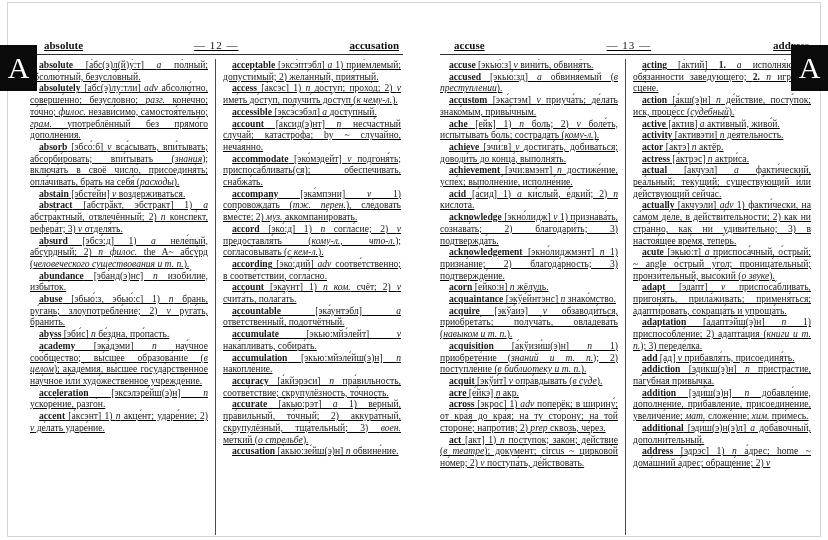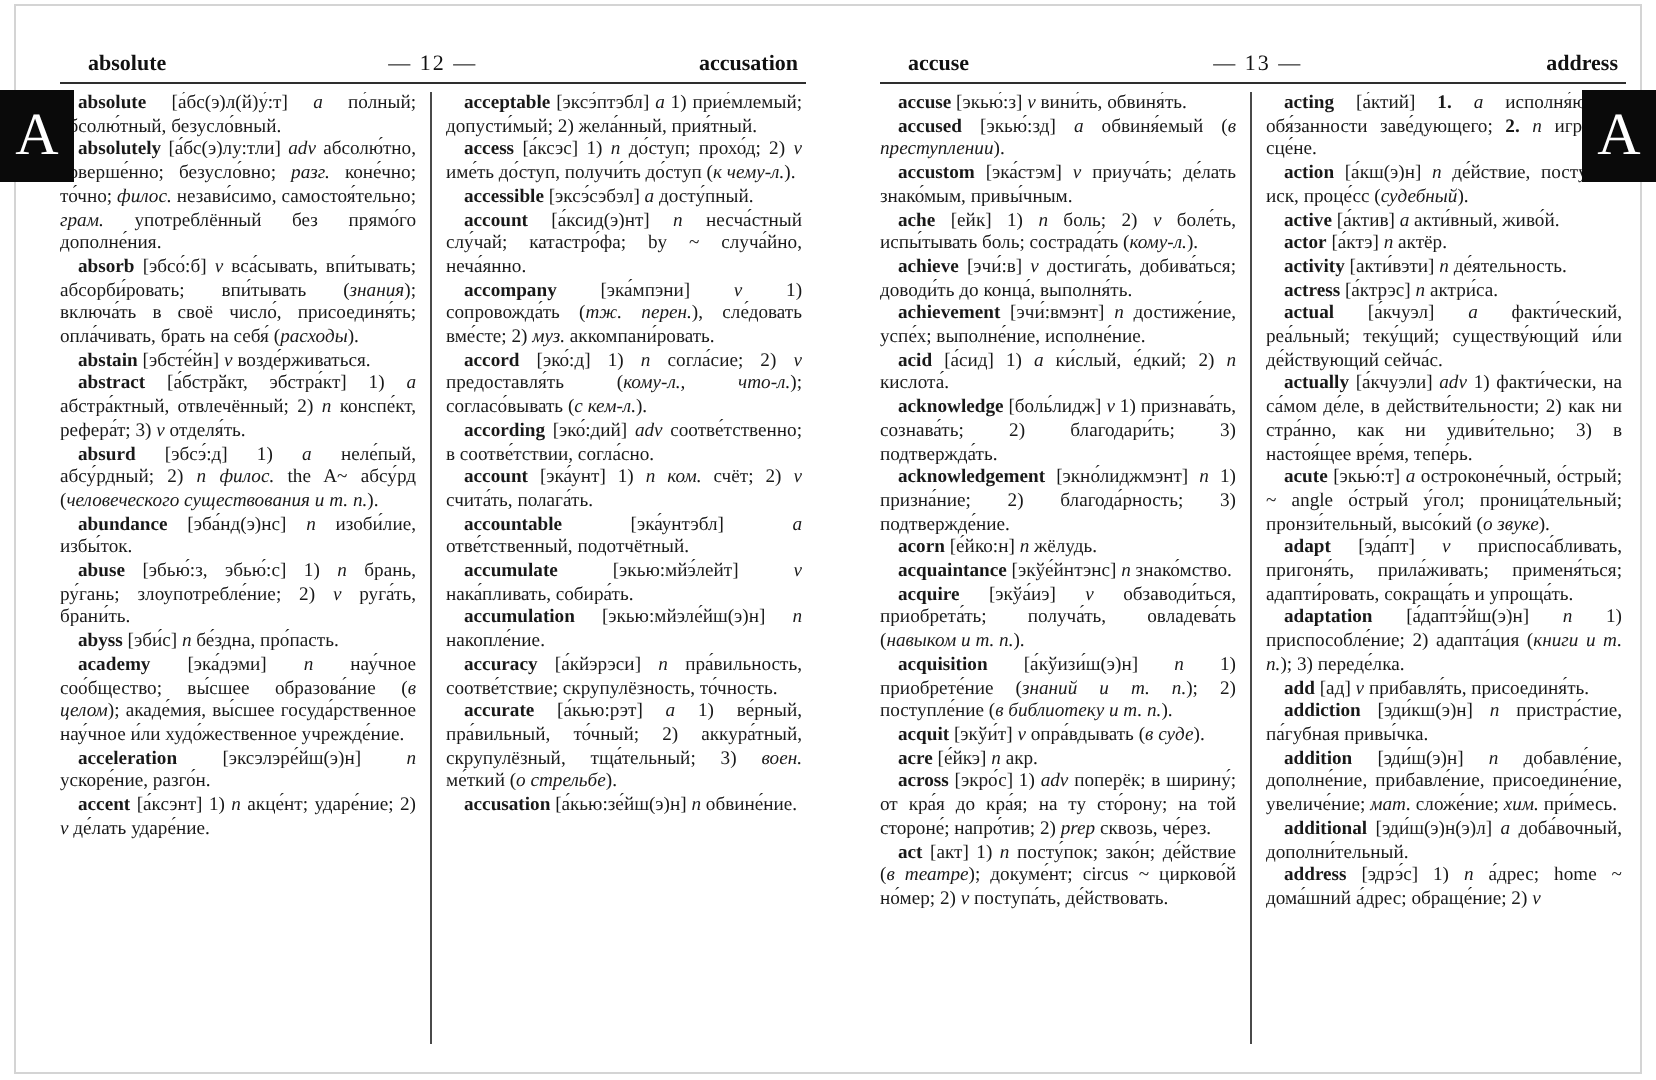--- a/index.html
+++ b/index.html
@@ -12,21 +12,21 @@
     position:absolute;left:7px;right:7px;top:2px;bottom:3px;
     border:1px solid #d4d4d4;pointer-events:none;
   }
   .tab{
     position:absolute;top:45px;width:37px;height:46px;background:#0a0a0a;
     color:#ffffff;display:flex;align-items:center;justify-content:center;
     font-size:30px;z-index:5;
   }
   .tab-left{left:0;}
   .tab-right{right:0;}
-  .page{position:absolute;top:26px;width:373px;}
+  .page{position:absolute;top:39px;width:373px;text-decoration:underline;}
   .page-left{left:30px;}
   .page-right{left:440px;}
   .running-head{
     display:flex;justify-content:space-between;align-items:baseline;
     border-bottom:1.5px solid #2e2e2e;padding:0 4px 3px 14px;
     font-size:11px;color:#111;
   }
   .head-word{font-weight:bold;}
   .head-num{font-weight:normal;letter-spacing:1px;}
   .cols{display:flex;margin-top:4px;}
@@ -71,20 +71,21 @@
         <div class="entry"><span class="b">abyss</span><span> [эби́с] </span><span class="i">n</span><span> бе́здна, про́пасть.</span></div>
         <div class="entry"><span class="b">academy</span><span> [эка́дэми] </span><span class="i">n</span><span> нау́чное соо́бщество; вы́сшее образова́ние (</span><span class="i">в целом</span><span>); акаде́мия, вы́сшее госуда́рственное нау́чное и́ли худо́жественное учрежде́ние.</span></div>
         <div class="entry"><span class="b">acceleration</span><span> [эксэлэре́йш(э)н] </span><span class="i">n</span><span> ускоре́ние, разго́н.</span></div>
         <div class="entry"><span class="b">accent</span><span> [а́ксэнт] 1) </span><span class="i">n</span><span> акце́нт; ударе́ние; 2) </span><span class="i">v</span><span> де́лать ударе́ние.</span></div>
       </div>
     <div class="col col2">
         <div class="entry"><span class="b">acceptable</span><span> [эксэ́птэбл] </span><span class="i">a</span><span> 1) прие́млемый; допусти́мый; 2) жела́нный, прия́тный.</span></div>
         <div class="entry"><span class="b">access</span><span> [а́ксэс] 1) </span><span class="i">n</span><span> до́ступ; прохо́д; 2) </span><span class="i">v</span><span> име́ть до́ступ, получи́ть до́ступ (</span><span class="i">к чему-л.</span><span>).</span></div>
         <div class="entry"><span class="b">accessible</span><span> [эксэ́сэбэл] </span><span class="i">a</span><span> досту́пный.</span></div>
         <div class="entry"><span class="b">account</span><span> [а́ксид(э)нт] </span><span class="i">n</span><span> несча́стный слу́чай; катастро́фа; by ~ случа́йно, неча́янно.</span></div>
+        <div class="entry"><span class="b">accommodate</span><span> [эко́мэдейт] </span><span class="i">v</span><span> подгоня́ть; приспоса́бливать(ся); обеспе́чивать, снабжа́ть.</span></div>
         <div class="entry"><span class="b">accompany</span><span> [эка́мпэни] </span><span class="i">v</span><span> 1) сопровожда́ть (</span><span class="i">тж. перен.</span><span>), сле́довать вме́сте; 2) </span><span class="i">муз.</span><span> аккомпани́ровать.</span></div>
         <div class="entry"><span class="b">accord</span><span> [эко́:д] 1) </span><span class="i">n</span><span> согла́сие; 2) </span><span class="i">v</span><span> предоставля́ть (</span><span class="i">кому-л., что-л.</span><span>); согласо́вывать (</span><span class="i">с кем-л.</span><span>).</span></div>
         <div class="entry"><span class="b">according</span><span> [эко́:дий] </span><span class="i">adv</span><span> соотве́тственно; в соотве́тствии, согла́сно.</span></div>
         <div class="entry"><span class="b">account</span><span> [эка́унт] 1) </span><span class="i">n ком.</span><span> счёт; 2) </span><span class="i">v</span><span> счита́ть, полага́ть.</span></div>
         <div class="entry"><span class="b">accountable</span><span> [эка́унтэбл] </span><span class="i">a</span><span> отве́тственный, подотчётный.</span></div>
         <div class="entry"><span class="b">accumulate</span><span> [экью:мйэ́лейт] </span><span class="i">v</span><span> нака́пливать, собира́ть.</span></div>
         <div class="entry"><span class="b">accumulation</span><span> [экью:мйэле́йш(э)н] </span><span class="i">n</span><span> накопле́ние.</span></div>
         <div class="entry"><span class="b">accuracy</span><span> [а́кйэрэси] </span><span class="i">n</span><span> пра́вильность, соотве́тствие; скрупулёзность, то́чность.</span></div>
         <div class="entry"><span class="b">accurate</span><span> [а́кью:рэт] </span><span class="i">a</span><span> 1) ве́рный, пра́вильный, то́чный; 2) аккура́тный, скрупулёзный, тща́тельный; 3) </span><span class="i">воен.</span><span> ме́ткий (</span><span class="i">о стрельбе</span><span>).</span></div>
         <div class="entry"><span class="b">accusation</span><span> [а́кью:зе́йш(э)н] </span><span class="i">n</span><span> обвине́ние.</span></div>
@@ -100,41 +101,41 @@
   </div>
   <div class="cols">
     <div class="col col1">
         <div class="entry"><span class="b">accuse</span><span> [экью́:з] </span><span class="i">v</span><span> вини́ть, обвиня́ть.</span></div>
         <div class="entry"><span class="b">accused</span><span> [экью́:зд] </span><span class="i">a</span><span> обвиня́емый (</span><span class="i">в преступлении</span><span>).</span></div>
         <div class="entry"><span class="b">accustom</span><span> [эка́стэм] </span><span class="i">v</span><span> приуча́ть; де́лать знако́мым, привы́чным.</span></div>
         <div class="entry"><span class="b">ache</span><span> [ейк] 1) </span><span class="i">n</span><span> боль; 2) </span><span class="i">v</span><span> боле́ть, испы́тывать боль; сострада́ть (</span><span class="i">кому-л.</span><span>).</span></div>
         <div class="entry"><span class="b">achieve</span><span> [эчи́:в] </span><span class="i">v</span><span> достига́ть, добива́ться; доводи́ть до конца́, выполня́ть.</span></div>
         <div class="entry"><span class="b">achievement</span><span> [эчи́:вмэнт] </span><span class="i">n</span><span> достиже́ние, успе́х; выполне́ние, исполне́ние.</span></div>
         <div class="entry"><span class="b">acid</span><span> [а́сид] 1) </span><span class="i">a</span><span> ки́слый, е́дкий; 2) </span><span class="i">n</span><span> кислота́.</span></div>
-        <div class="entry"><span class="b">acknowledge</span><span> [боль́лидж] </span><span class="i">v</span><span> 1) признава́ть, сознава́ть; 2) благодари́ть; 3) подтвержда́ть.</span></div>
+        <div class="entry"><span class="b">acknowledge</span><span> [экно́лидж] </span><span class="i">v</span><span> 1) признава́ть, сознава́ть; 2) благодари́ть; 3) подтвержда́ть.</span></div>
         <div class="entry"><span class="b">acknowledgement</span><span> [экно́лиджмэнт] </span><span class="i">n</span><span> 1) призна́ние; 2) благода́рность; 3) подтвержде́ние.</span></div>
         <div class="entry"><span class="b">acorn</span><span> [е́йко:н] </span><span class="i">n</span><span> жёлудь.</span></div>
         <div class="entry"><span class="b">acquaintance</span><span> [экўе́йнтэнс] </span><span class="i">n</span><span> знако́мство.</span></div>
         <div class="entry"><span class="b">acquire</span><span> [экўа́иэ] </span><span class="i">v</span><span> обзаводи́ться, приобрета́ть; получа́ть, овладева́ть (</span><span class="i">навыком и т. п.</span><span>).</span></div>
         <div class="entry"><span class="b">acquisition</span><span> [а́кўизи́ш(э)н] </span><span class="i">n</span><span> 1) приобрете́ние (</span><span class="i">знаний и т. п.</span><span>); 2) поступле́ние (</span><span class="i">в библиотеку и т. п.</span><span>).</span></div>
         <div class="entry"><span class="b">acquit</span><span> [экўи́т] </span><span class="i">v</span><span> опра́вдывать (</span><span class="i">в суде</span><span>).</span></div>
         <div class="entry"><span class="b">acre</span><span> [е́йкэ] </span><span class="i">n</span><span> акр.</span></div>
         <div class="entry"><span class="b">across</span><span> [экро́с] 1) </span><span class="i">adv</span><span> поперёк; в ширину́; от кра́я до кра́я; на ту сто́рону; на той стороне́; напро́тив; 2) </span><span class="i">prep</span><span> сквозь, че́рез.</span></div>
         <div class="entry"><span class="b">act</span><span> [акт] 1) </span><span class="i">n</span><span> посту́пок; зако́н; де́йствие (</span><span class="i">в театре</span><span>); докуме́нт; circus ~ цирково́й но́мер; 2) </span><span class="i">v</span><span> поступа́ть, де́йствовать.</span></div>
       </div>
     <div class="col col2">
         <div class="entry"><span class="b">acting</span><span> [а́ктий] </span><span class="b">1.</span><span> </span><span class="i">a</span><span> исполня́ющий обя́занности заве́дующего; </span><span class="b">2.</span><span> </span><span class="i">n</span><span> игра́ на сце́не.</span></div>
         <div class="entry"><span class="b">action</span><span> [а́кш(э)н] </span><span class="i">n</span><span> де́йствие, посту́пок; иск, проце́сс (</span><span class="i">судебный</span><span>).</span></div>
         <div class="entry"><span class="b">active</span><span> [а́ктив] </span><span class="i">a</span><span> акти́вный, живо́й.</span></div>
+        <div class="entry"><span class="b">activity</span><span> [акти́вэти] </span><span class="i">n</span><span> де́ятельность.</span></div>
         <div class="entry"><span class="b">actor</span><span> [а́ктэ] </span><span class="i">n</span><span> актёр.</span></div>
-        <div class="entry"><span class="b">activity</span><span> [акти́вэти] </span><span class="i">n</span><span> де́ятельность.</span></div>
         <div class="entry"><span class="b">actress</span><span> [а́ктрэс] </span><span class="i">n</span><span> актри́са.</span></div>
         <div class="entry"><span class="b">actual</span><span> [а́кчуэл] </span><span class="i">a</span><span> факти́ческий, реа́льный; теку́щий; существу́ющий и́ли де́йствующий сейча́с.</span></div>
         <div class="entry"><span class="b">actually</span><span> [а́кчуэли] </span><span class="i">adv</span><span> 1) факти́чески, на са́мом де́ле, в действи́тельности; 2) как ни стра́нно, как ни удиви́тельно; 3) в настоя́щее вре́мя, тепе́рь.</span></div>
-        <div class="entry"><span class="b">acute</span><span> [экью́:т] </span><span class="i">a</span><span> остроконе́чный, о́стрый; ~ angle о́стрый у́гол; проница́тельный; пронзи́тельный, высо́кий (</span><span class="i">о звуке</span><span>).</span></div>
+        <div class="entry"><span class="b">acute</span><span> [экью́:т] </span><span class="i">a</span><span> приспоса́чный, о́стрый; ~ angle о́стрый у́гол; проница́тельный; пронзи́тельный, высо́кий (</span><span class="i">о звуке</span><span>).</span></div>
         <div class="entry"><span class="b">adapt</span><span> [эда́пт] </span><span class="i">v</span><span> приспоса́бливать, пригоня́ть, прила́живать; применя́ться; адапти́ровать, сокраща́ть и упроща́ть.</span></div>
         <div class="entry"><span class="b">adaptation</span><span> [а́даптэ́йш(э)н] </span><span class="i">n</span><span> 1) приспособле́ние; 2) адапта́ция (</span><span class="i">книги и т. п.</span><span>); 3) переде́лка.</span></div>
         <div class="entry"><span class="b">add</span><span> [ад] </span><span class="i">v</span><span> прибавля́ть, присоединя́ть.</span></div>
         <div class="entry"><span class="b">addiction</span><span> [эди́кш(э)н] </span><span class="i">n</span><span> пристра́стие, па́губная привы́чка.</span></div>
         <div class="entry"><span class="b">addition</span><span> [эди́ш(э)н] </span><span class="i">n</span><span> добавле́ние, дополне́ние, прибавле́ние, присоедине́ние, увеличе́ние; </span><span class="i">мат.</span><span> сложе́ние; </span><span class="i">хим.</span><span> при́месь.</span></div>
         <div class="entry"><span class="b">additional</span><span> [эди́ш(э)н(э)л] </span><span class="i">a</span><span> доба́вочный, дополни́тельный.</span></div>
         <div class="entry"><span class="b">address</span><span> [эдрэ́с] 1) </span><span class="i">n</span><span> а́дрес; home ~ дома́шний а́дрес; обраще́ние; 2) </span><span class="i">v</span></div>
       </div>
   </div>
 </div>

